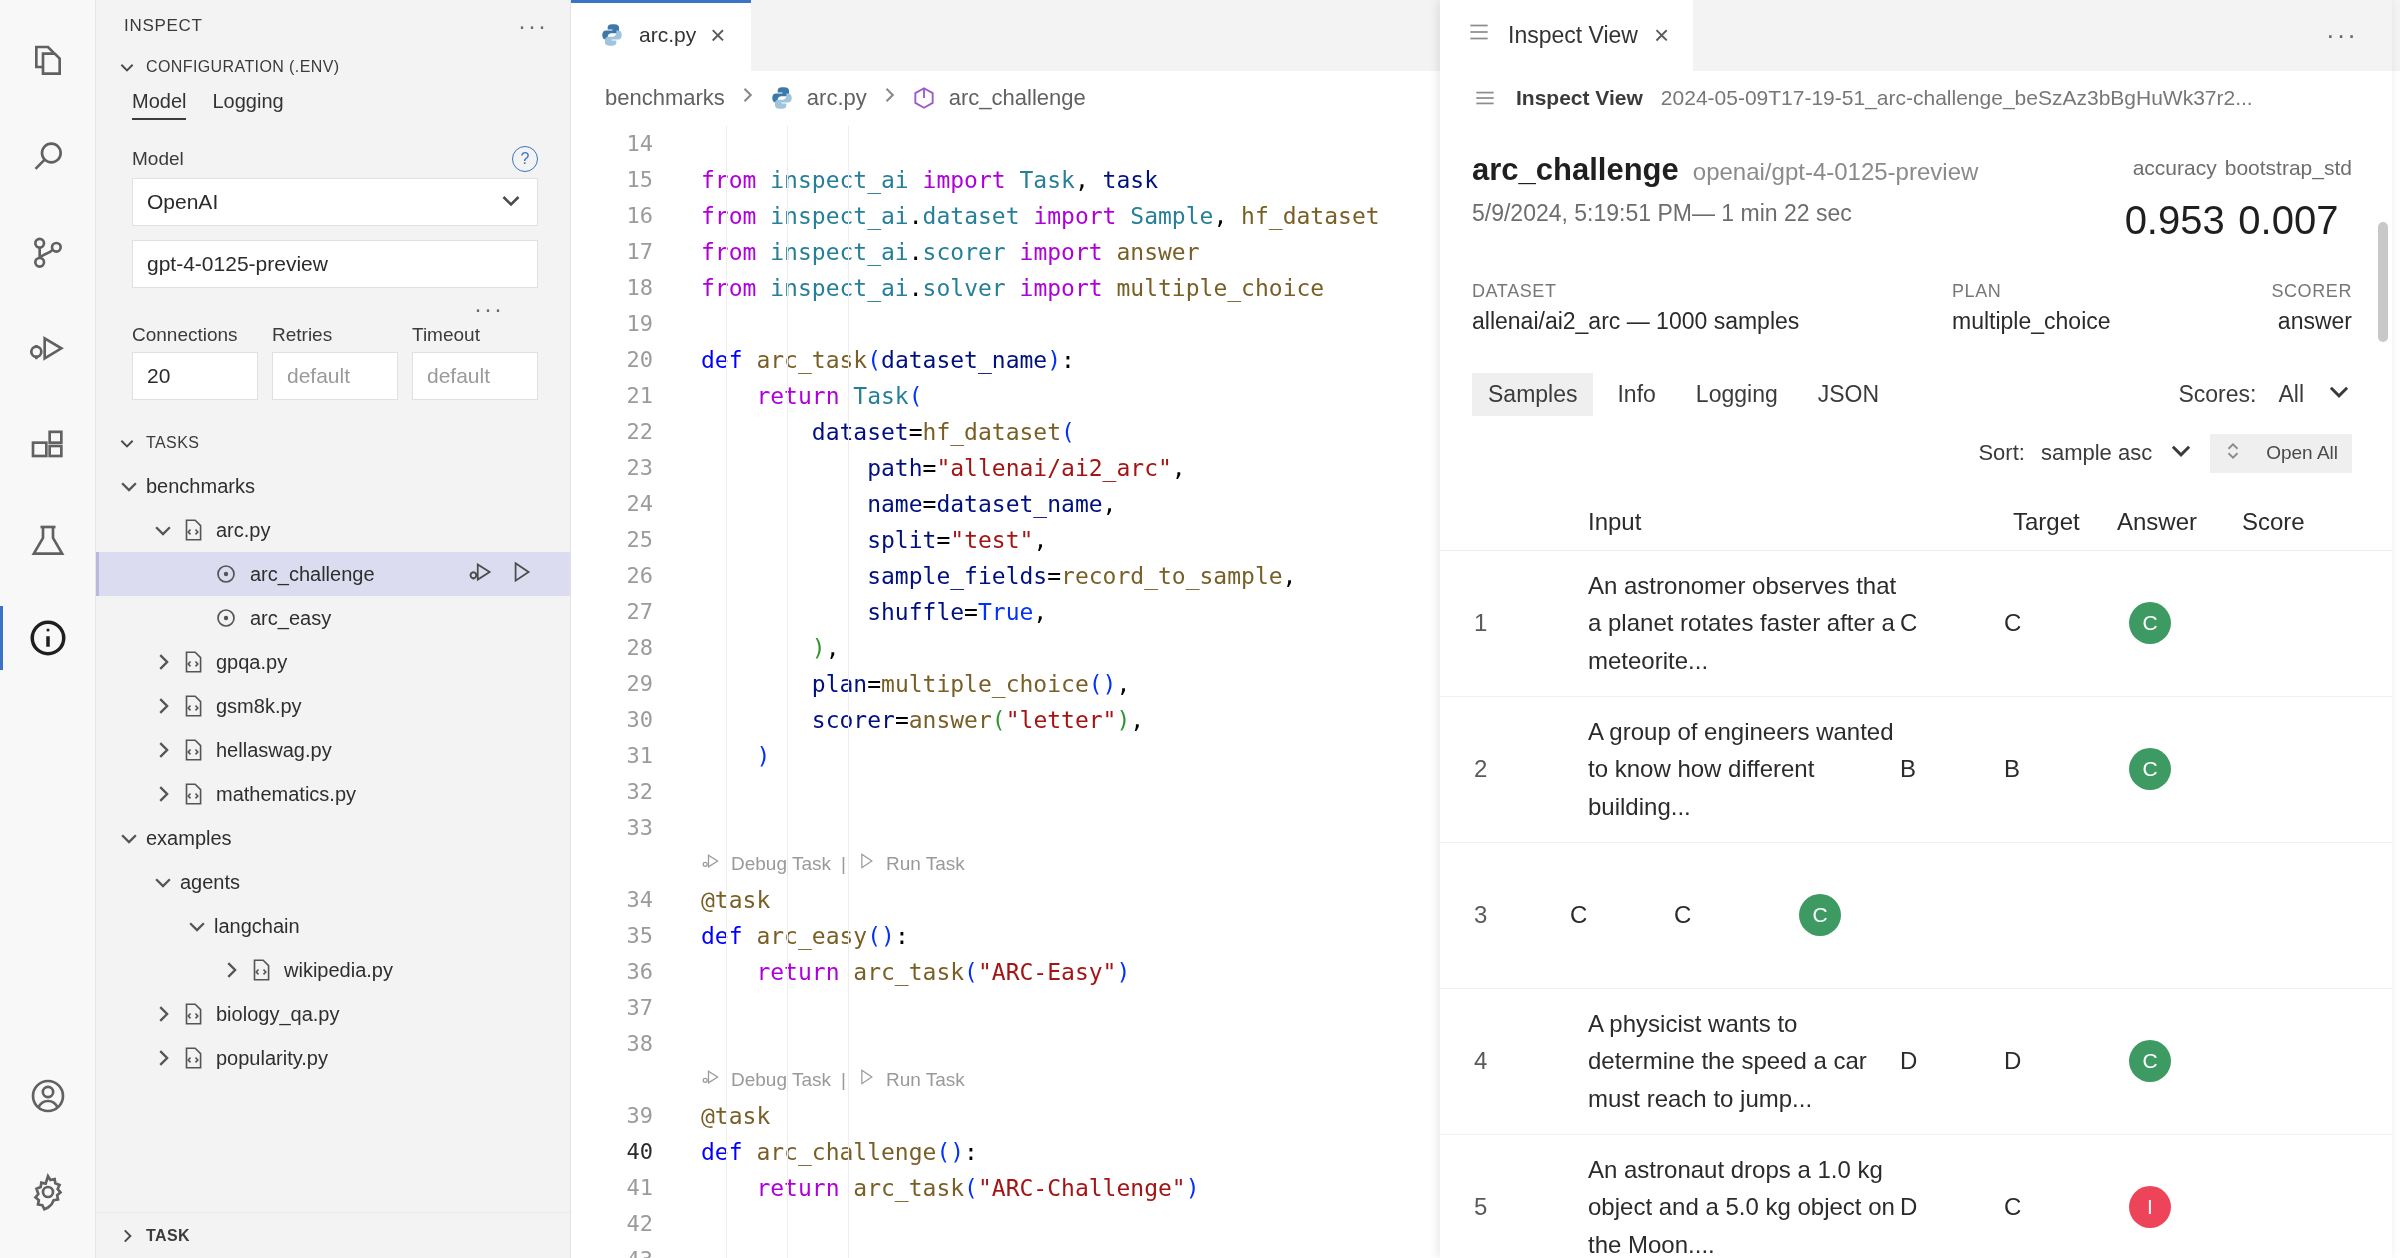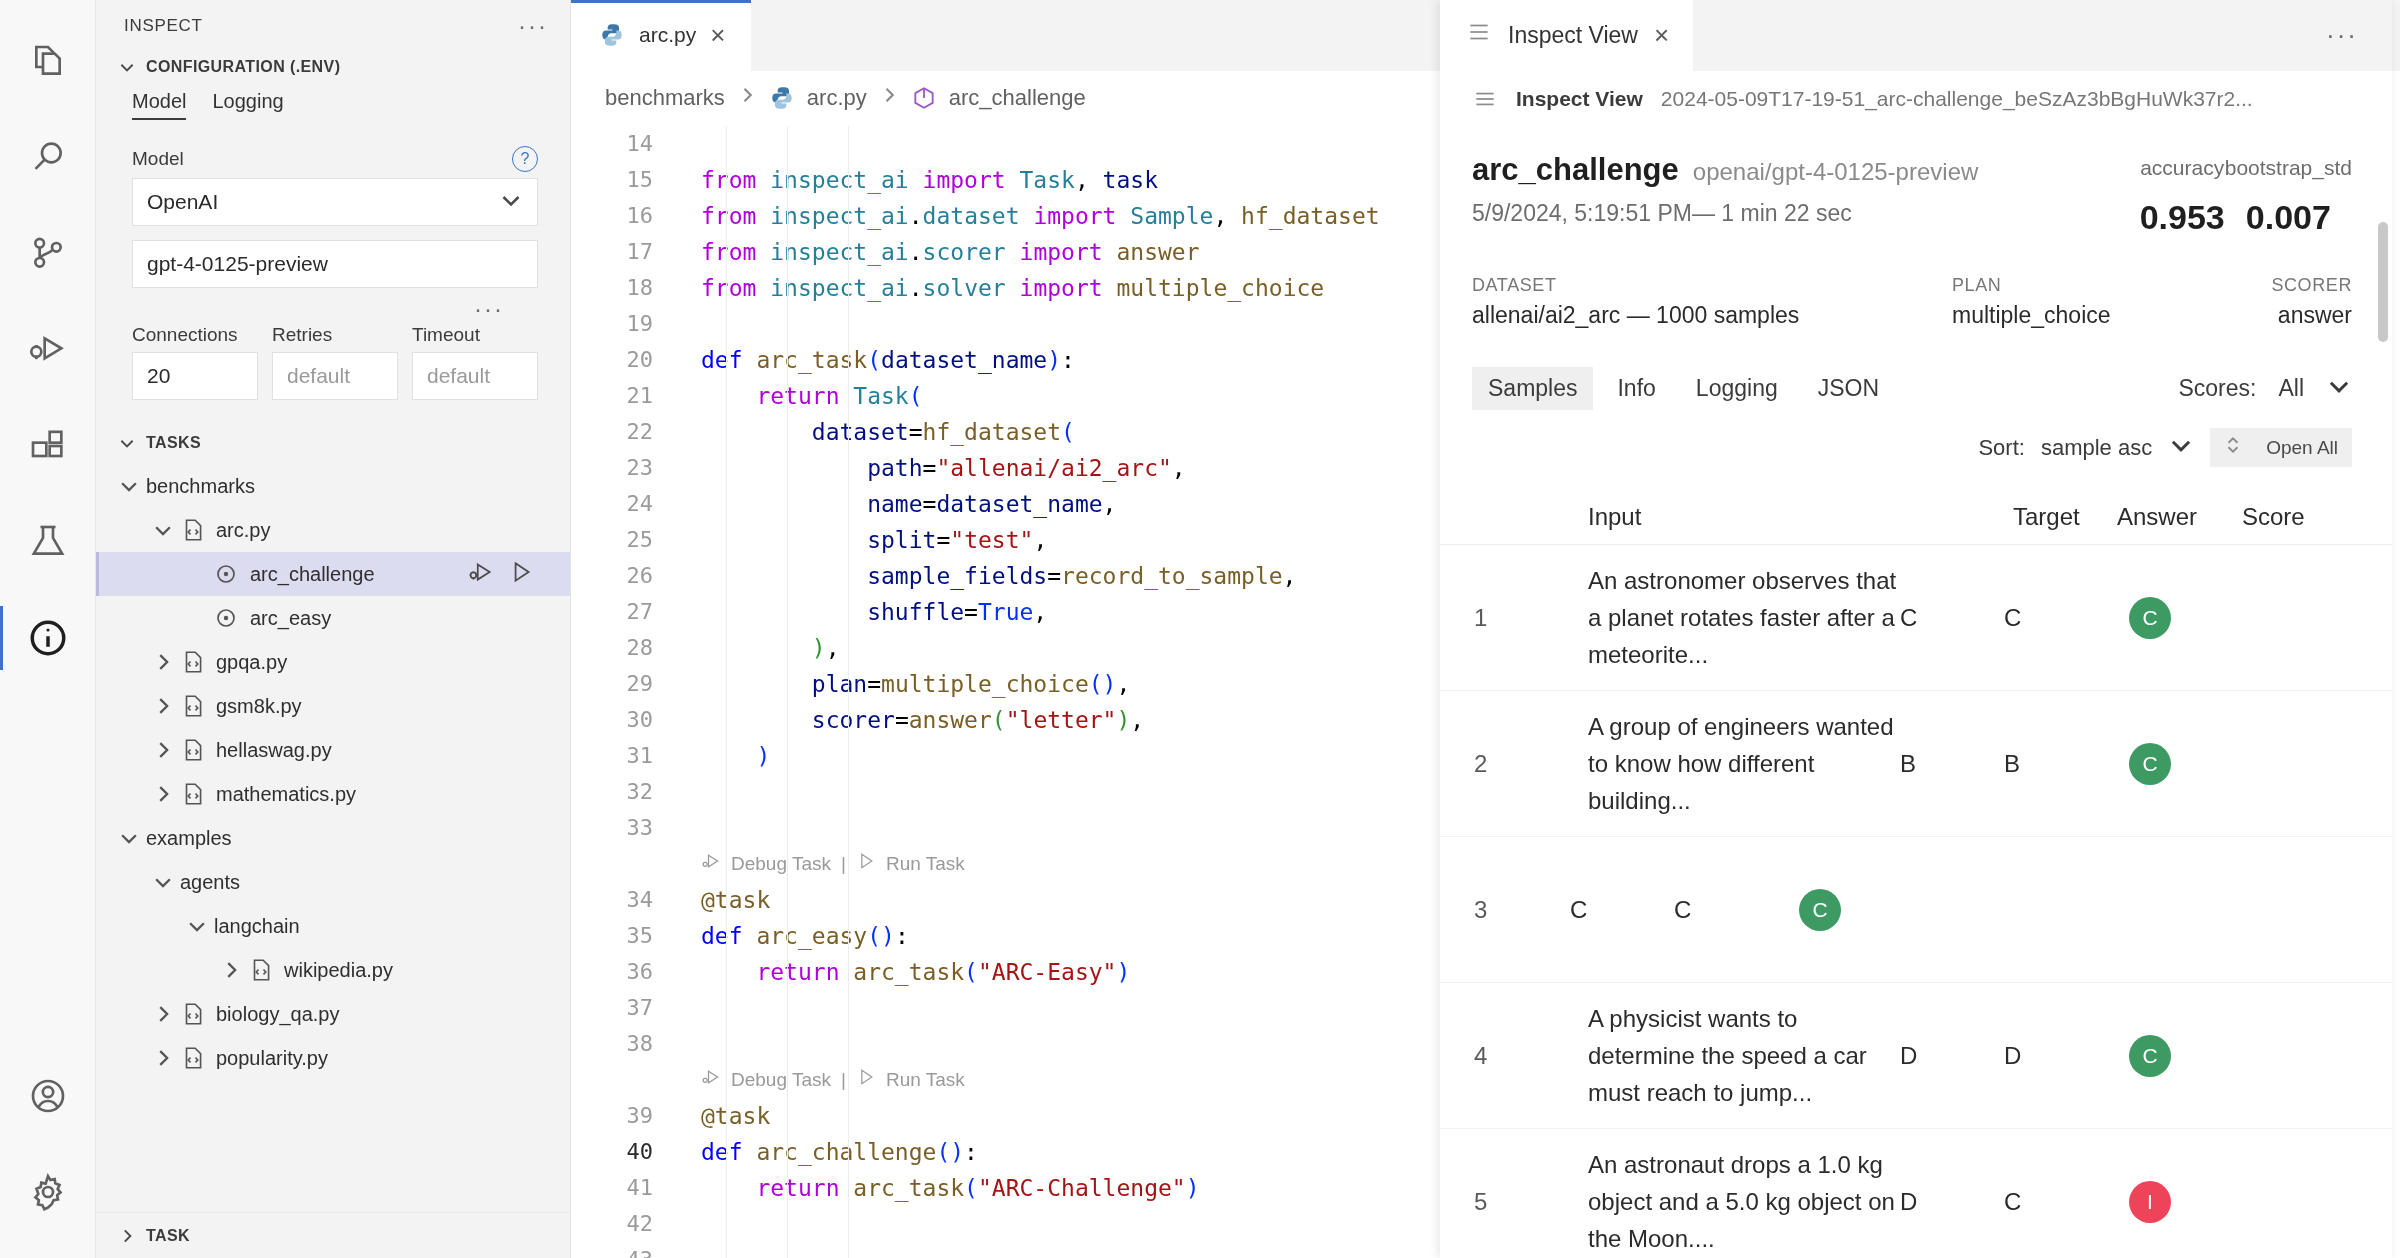--- a/index.html
+++ b/index.html
@@ -43,21 +43,21 @@
     height: 52px; display: flex; align-items: center;
     padding: 0 22px 0 28px; justify-content: space-between;
   }
   .sb-title {
     font-size: 17px; letter-spacing: .7px; color: #3b3b3b; font-weight: 400;
   }
   .dots { color: #6a6a6a; font-size: 24px; line-height: 10px; letter-spacing: 2px; cursor: pointer; }
 
   .section-head {
     display: flex; align-items: center; gap: 10px;
-    padding: 6px 0 6px 22px; font-size: 16px; font-weight: bold;
+    padding: 6px 0 6px 22px; font-size: 16px; font-weight: normal;
     color: #3b3b3b; letter-spacing: .4px; cursor: pointer;
   }
   .chev { width: 18px; height: 18px; flex: 0 0 18px; display:inline-block; }
   .chev svg { stroke: #4a4a4a; fill: none; stroke-width: 1.7; }
 
   .cfg-body { padding: 8px 32px 6px 36px; }
   .tabs-row { display: flex; gap: 26px; margin-bottom: 26px; }
   .cfgtab {
     font-size: 20px; color: #333; padding-bottom: 5px; cursor: pointer;
     border-bottom: 2px solid transparent;
@@ -179,21 +179,21 @@
   .hdr { padding: 26px 40px 0 32px; }
   .hdr-top { display: flex; align-items: flex-start; }
   .hdr-left { flex: 1 1 auto; }
   .task-line { display: flex; align-items: baseline; gap: 14px; }
   .task-name { font-size: 31px; font-weight: bold; color: #1f1f1f; }
   .task-model { font-size: 24px; color: #8b8b8b; }
   .task-time { font-size: 23px; color: #6d6d6d; margin-top: 12px; }
   .metrics { display: flex; padding-top: 4px; }
   .metric { text-align: center; }
   .metric .mlabel { font-size: 21px; color: #6d6d6d; }
-  .metric .mval { font-size: 34px; font-weight: bold; color: #1f1f1f; margin-top: 18px; }
+  .metric .mval { font-size: 40px; font-weight: normal; color: #1f1f1f; margin-top: 18px; }
 
   .meta-row { display: flex; margin-top: 38px; }
   .meta { }
   .meta .k { font-size: 18px; color: #777; letter-spacing: .6px; }
   .meta .v { font-size: 23px; color: #2b2b2b; margin-top: 6px; }
   .meta.ds { flex: 0 0 480px; }
   .meta.pl { flex: 0 0 290px; }
   .meta.sc { flex: 1 1 auto; text-align: right; }
 
   .tabs2-wrap { margin-top: 38px; padding: 0 40px 0 32px; display: flex; align-items: center; }

